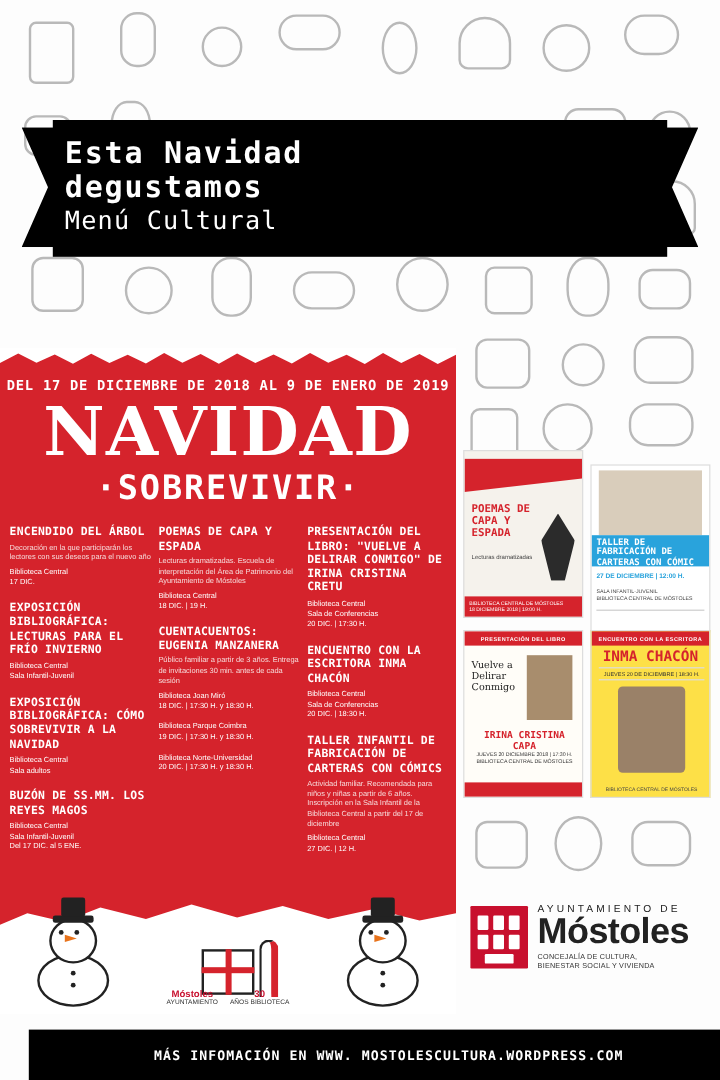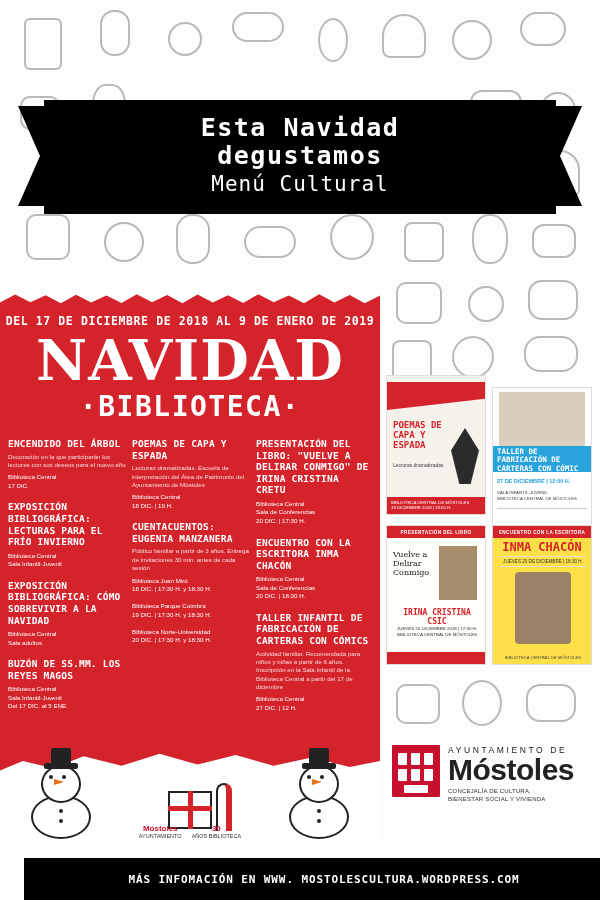--- a/index.html
+++ b/index.html
@@ -41,21 +41,21 @@
     background: #000;
     z-index: 1;
   }
   .banner-tail-l { left: 18px; clip-path: polygon(0 0, 100% 0, 100% 100%, 0 100%, 22px 50%); }
   .banner-tail-r { right: 18px; clip-path: polygon(0 0, 100% 0, calc(100% - 22px) 50%, 100% 100%, 0 100%); }
   .banner {
     position: relative;
     margin: 0 44px;
     background: #000;
     color: #fff;
-    text-align: center;
+    text-align: left;
     padding: 14px 10px 18px 10px;
     z-index: 2;
   }
   .banner .l1, .banner .l2 {
     font-family: "DejaVu Sans Mono", monospace;
     font-weight: bold;
     font-size: 25px;
     letter-spacing: 1.5px;
     line-height: 1.12;
   }
@@ -225,21 +225,21 @@
   .m-sub { font-size: 5px; color: #444; line-height: 1.25; }
   .m-foot { position:absolute; bottom:0; left:0; right:0; background:#d5232c; color:#fff;
             font-size: 4.3px; padding: 3px 4px; line-height: 1.3; }
   .photo-ph { position:absolute; background:#cfc4b4; }
   .portrait { position:absolute; background:#b9a894; }
 
   
   .ayto {
     position: absolute; left: 392px; top: 745px;
     width: 200px; height: 72px; z-index: 6;
-    display: flex; gap: 8px;
+    display: flex; align-items: center; gap: 8px;
   }
   .ayto-mark { width: 48px; height: 52px; position: relative; }
   .ayto-mark .bk {
     position: absolute; background: #c8102e; border-radius: 1px;
   }
   .ayto-text .l1 { font-size: 8.5px; letter-spacing: 2.6px; color:#222; font-family:"Liberation Sans",sans-serif; }
   .ayto-text .l2 { font-size: 30px; font-weight: bold; color:#222; line-height: 1; letter-spacing: -0.5px; }
   .ayto-text .l3 { font-size: 6px; color:#333; line-height: 1.3; margin-top: 3px; letter-spacing: 0.2px; }
 
   
@@ -302,21 +302,21 @@
       <div class="l1">Esta Navidad</div>
       <div class="l2">degustamos</div>
       <div class="l3">Menú Cultural</div>
     </div>
   </div>
 
   <div class="red-poster">
     <div class="red-top-white"></div>
     <div class="red-date">DEL 17 DE DICIEMBRE DE 2018 AL 9 DE ENERO DE 2019</div>
     <div class="navidad">NAVIDAD</div>
-    <div class="biblioteca">·BIBLIOTECA·</div>
+    <div class="biblioteca">·SOBREVIVIR·</div>
 
     <div class="cols">
       <div class="col">
         <div class="ev">
           <div class="ev-title">ENCENDIDO DEL ÁRBOL</div>
           <div class="ev-desc">Decoración en la que participarán los lectores con sus deseos para el nuevo año</div>
           <div class="ev-venue" style="white-space:pre-line">Biblioteca Central
 17 DIC.</div>
         </div>
         <div class="ev">
@@ -437,21 +437,21 @@
     <div style="position:absolute;top:90px;left:4px;width:92px;color:#29a3dc;font-size:5.5px;font-weight:bold;">27 DE DICIEMBRE | 12:00 H.</div>
     <div style="position:absolute;top:102px;left:4px;width:92px;color:#444;font-size:4.4px;line-height:1.3;white-space:pre-line;">SALA INFANTIL-JUVENIL
 BIBLIOTECA CENTRAL DE MÓSTOLES</div>
     <div style="position:absolute;bottom:4px;left:4px;right:4px;height:14px;border-top:1px solid #ccc;"></div>
   </div>
 
   <div class="mini m3">
     <div style="position:absolute;top:0;left:0;width:100%;height:12px;background:#d5232c;color:#fff;font-size:4.6px;font-weight:bold;display:flex;align-items:center;justify-content:center;letter-spacing:0.4px;">PRESENTACIÓN DEL LIBRO</div>
     <div class="portrait" style="top:20px;right:8px;width:38px;height:54px;background:#a88d6d;"></div>
     <div style="position:absolute;top:24px;left:6px;width:46px;font-family:'DejaVu Serif',serif;font-size:8px;color:#222;line-height:1.15;">Vuelve a Delirar Conmigo</div>
-    <div style="position:absolute;top:82px;left:6px;width:88px;text-align:center;font-family:'DejaVu Sans Mono',monospace;font-weight:bold;font-size:8px;color:#d5232c;">IRINA CRISTINA CSIC</div>
+    <div style="position:absolute;top:82px;left:6px;width:88px;text-align:center;font-family:'DejaVu Sans Mono',monospace;font-weight:bold;font-size:8px;color:#d5232c;">IRINA CRISTINA CAPA</div>
     <div style="position:absolute;top:100px;left:6px;width:88px;text-align:center;font-size:4.4px;color:#333;line-height:1.35;white-space:pre-line;">JUEVES 20 DICIEMBRE 2018 | 17:30 H.
 BIBLIOTECA CENTRAL DE MÓSTOLES</div>
     <div class="m-foot" style="height:12px;padding:2px 4px;font-size:4px;"></div>
   </div>
 
   <div class="mini m4">
     <div style="position:absolute;top:0;left:0;width:100%;height:12px;background:#d5232c;color:#fff;font-size:4.6px;font-weight:bold;display:flex;align-items:center;justify-content:center;letter-spacing:0.4px;">ENCUENTRO CON LA ESCRITORA</div>
     <div style="position:absolute;top:14px;left:0;width:100%;text-align:center;font-family:'DejaVu Sans Mono',monospace;font-weight:bold;font-size:12px;color:#d5232c;">INMA CHACÓN</div>
     <div style="position:absolute;top:30px;left:6px;width:88px;text-align:center;font-size:4.6px;color:#333;border-top:1px solid #ddd;border-bottom:1px solid #ddd;padding:2px 0;">JUEVES 20 DE DICIEMBRE | 18:30 H.</div>
     <div class="portrait" style="top:46px;left:22px;width:56px;height:72px;background:#9a8168;border-radius:4px;"></div>

